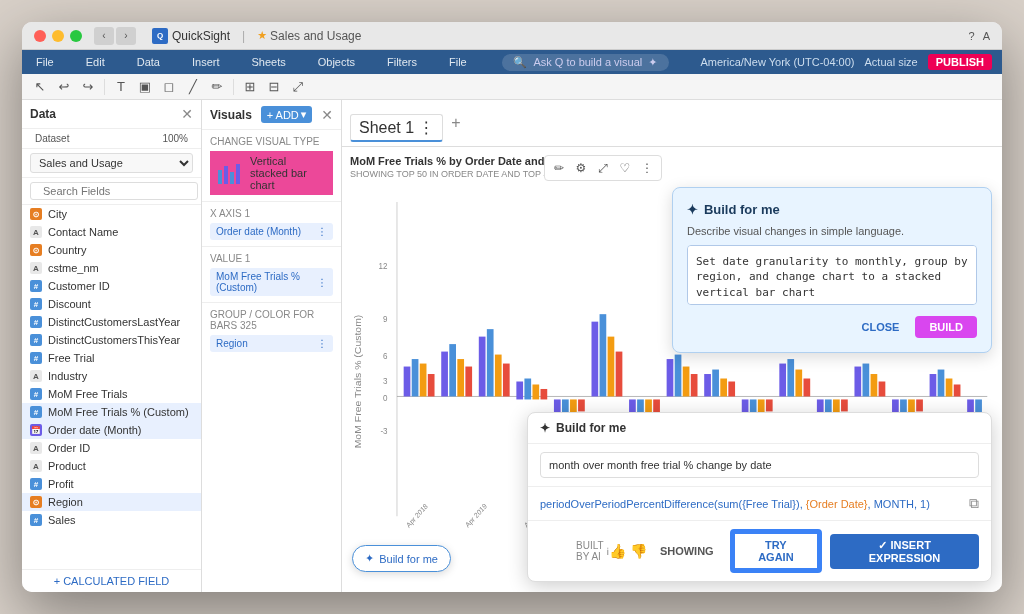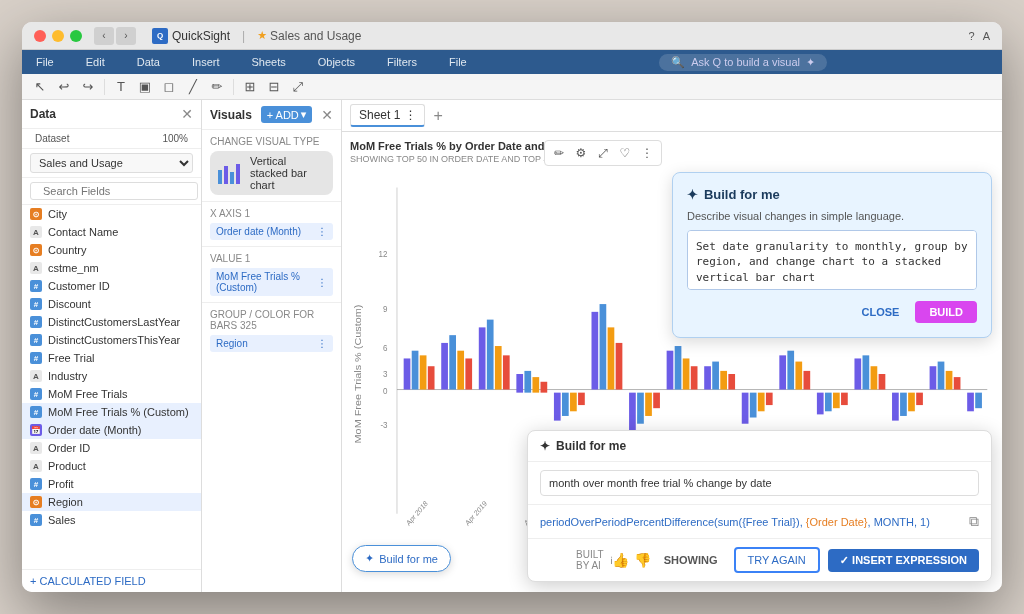--- a/index.html
+++ b/index.html
@@ -171,21 +171,21 @@
       display: flex; align-items: center; justify-content: center;
       font-size: 8px; font-weight: bold; flex-shrink: 0;
     }
     .fi-dim { background: #e8e8e8; color: #555; }
     .fi-measure { background: #4a90d9; color: white; }
     .fi-date { background: #6c5ce7; color: white; }
     .fi-geo { background: #e67e22; color: white; }
     .add-calc { 
       display: flex; align-items: center; gap: 4px;
       padding: 5px 8px; color: #2d6bc4; font-size: 11px;
-      cursor: pointer; border-top: 1px solid #eee;
+      cursor: pointer; border-top: 1px solid #eee; justify-content: center;
     }
 
     
     .visuals-panel {
       width: 140px;
       background: white;
       border-right: 1px solid #ddd;
       display: flex;
       flex-direction: column;
       flex-shrink: 0;
@@ -196,21 +196,21 @@
     }
     .add-btn {
       display: flex; align-items: center; gap: 2px;
       background: #4a90d9; color: white; border: none; border-radius: 3px;
       padding: 2px 6px; font-size: 11px; cursor: pointer;
     }
     .visual-type-section { padding: 6px 8px; border-bottom: 1px solid #eee; }
     .section-label { font-size: 10px; color: #888; text-transform: uppercase; margin-bottom: 4px; }
     .visual-type-item {
       display: flex; align-items: center; gap: 6px;
-      padding: 4px 6px; background: #e5e5e5; border-radius: 8px;
+      padding: 4px 6px; background: #ec4899; border-radius: 0;
       cursor: pointer; font-size: 11px; color: #333;
     }
     .vt-icon {
       width: 28px; height: 22px; display: flex; align-items: center; justify-content: center;
     }
     .axis-section { padding: 6px 8px; border-bottom: 1px solid #eee; }
     .axis-pill {
       display: flex; align-items: center; justify-content: space-between;
       background: #e8f0fe; border-radius: 3px; padding: 3px 6px;
       font-size: 10px; color: #2d6bc4; margin-top: 3px;
@@ -236,21 +236,21 @@
       flex-direction: column;
       position: relative;
     }
     .sheet-tabs {
       display: flex; align-items: center; padding: 4px 8px;
       border-bottom: 1px solid #ddd; gap: 4px;
     }
     .sheet-tab {
       display: flex; align-items: center; gap: 4px;
       padding: 3px 8px; border: 1px solid #ddd; border-radius: 3px;
-      font-size: 12px; color: #333; background: #f5f5f5; cursor: pointer;
+      font-size: 16px; color: #333; background: #f5f5f5; cursor: pointer; margin-top: 10px;
     }
     .sheet-tab.active { background: white; border-bottom: 2px solid #4a90d9; }
     .add-sheet { color: #888; cursor: pointer; font-size: 16px; padding: 0 4px; }
 
     .chart-content {
       flex: 1;
       padding: 8px;
       position: relative;
       overflow: hidden;
     }
@@ -380,22 +380,22 @@
     }
     .bd-thumb { color: #888; cursor: pointer; font-size: 14px; margin-right: 4px; }
     .bd-footer-actions {
       display: flex; gap: 8px; align-items: center;
     }
     .discard-btn {
       background: none; border: none; color: #555; font-size: 11px;
       font-weight: 600; cursor: pointer; padding: 5px 8px;
     }
     .try-again-btn {
-      background: white; border: 2px solid #3b82f6; color: #2d6bc4;
-      font-size: 11px; font-weight: 400; border-radius: 4px;
+      background: white; border: 5px solid #3b82f6; color: #2d6bc4;
+      font-size: 11px; font-weight: 700; border-radius: 4px;
       padding: 5px 12px; cursor: pointer;
     }
     .insert-btn {
       background: #2d6bc4; color: white; border: none; border-radius: 4px;
       padding: 5px 12px; font-size: 11px; font-weight: 600; cursor: pointer;
       display: flex; align-items: center; gap: 4px;
     }
   </style>
 </head>
 <body>
@@ -436,20 +436,25 @@
     <span class="menu-item">Sheets</span>
     <span class="menu-item">Objects</span>
     <span class="menu-item">Filters</span>
     <span class="menu-item">File</span>
     <div class="menubar-center">
       <div class="ask-q-bar">
         <span>🔍</span>
         <span>Ask Q to build a visual</span>
         <span>✦</span>
       </div>
+    </div>
+    <div class="menubar-right">
+      <span>America/New York (UTC-04:00)</span>
+      <span>Actual size</span>
+      <button class="publish-btn">PUBLISH</button>
     </div>
   </div>
 
   <div class="toolbar">
     <div class="toolbar-icon">↖</div>
     <div class="toolbar-icon">↩</div>
     <div class="toolbar-icon">↪</div>
     <div class="toolbar-divider"></div>
     <div class="toolbar-icon">T</div>
     <div class="toolbar-icon">▣</div>

